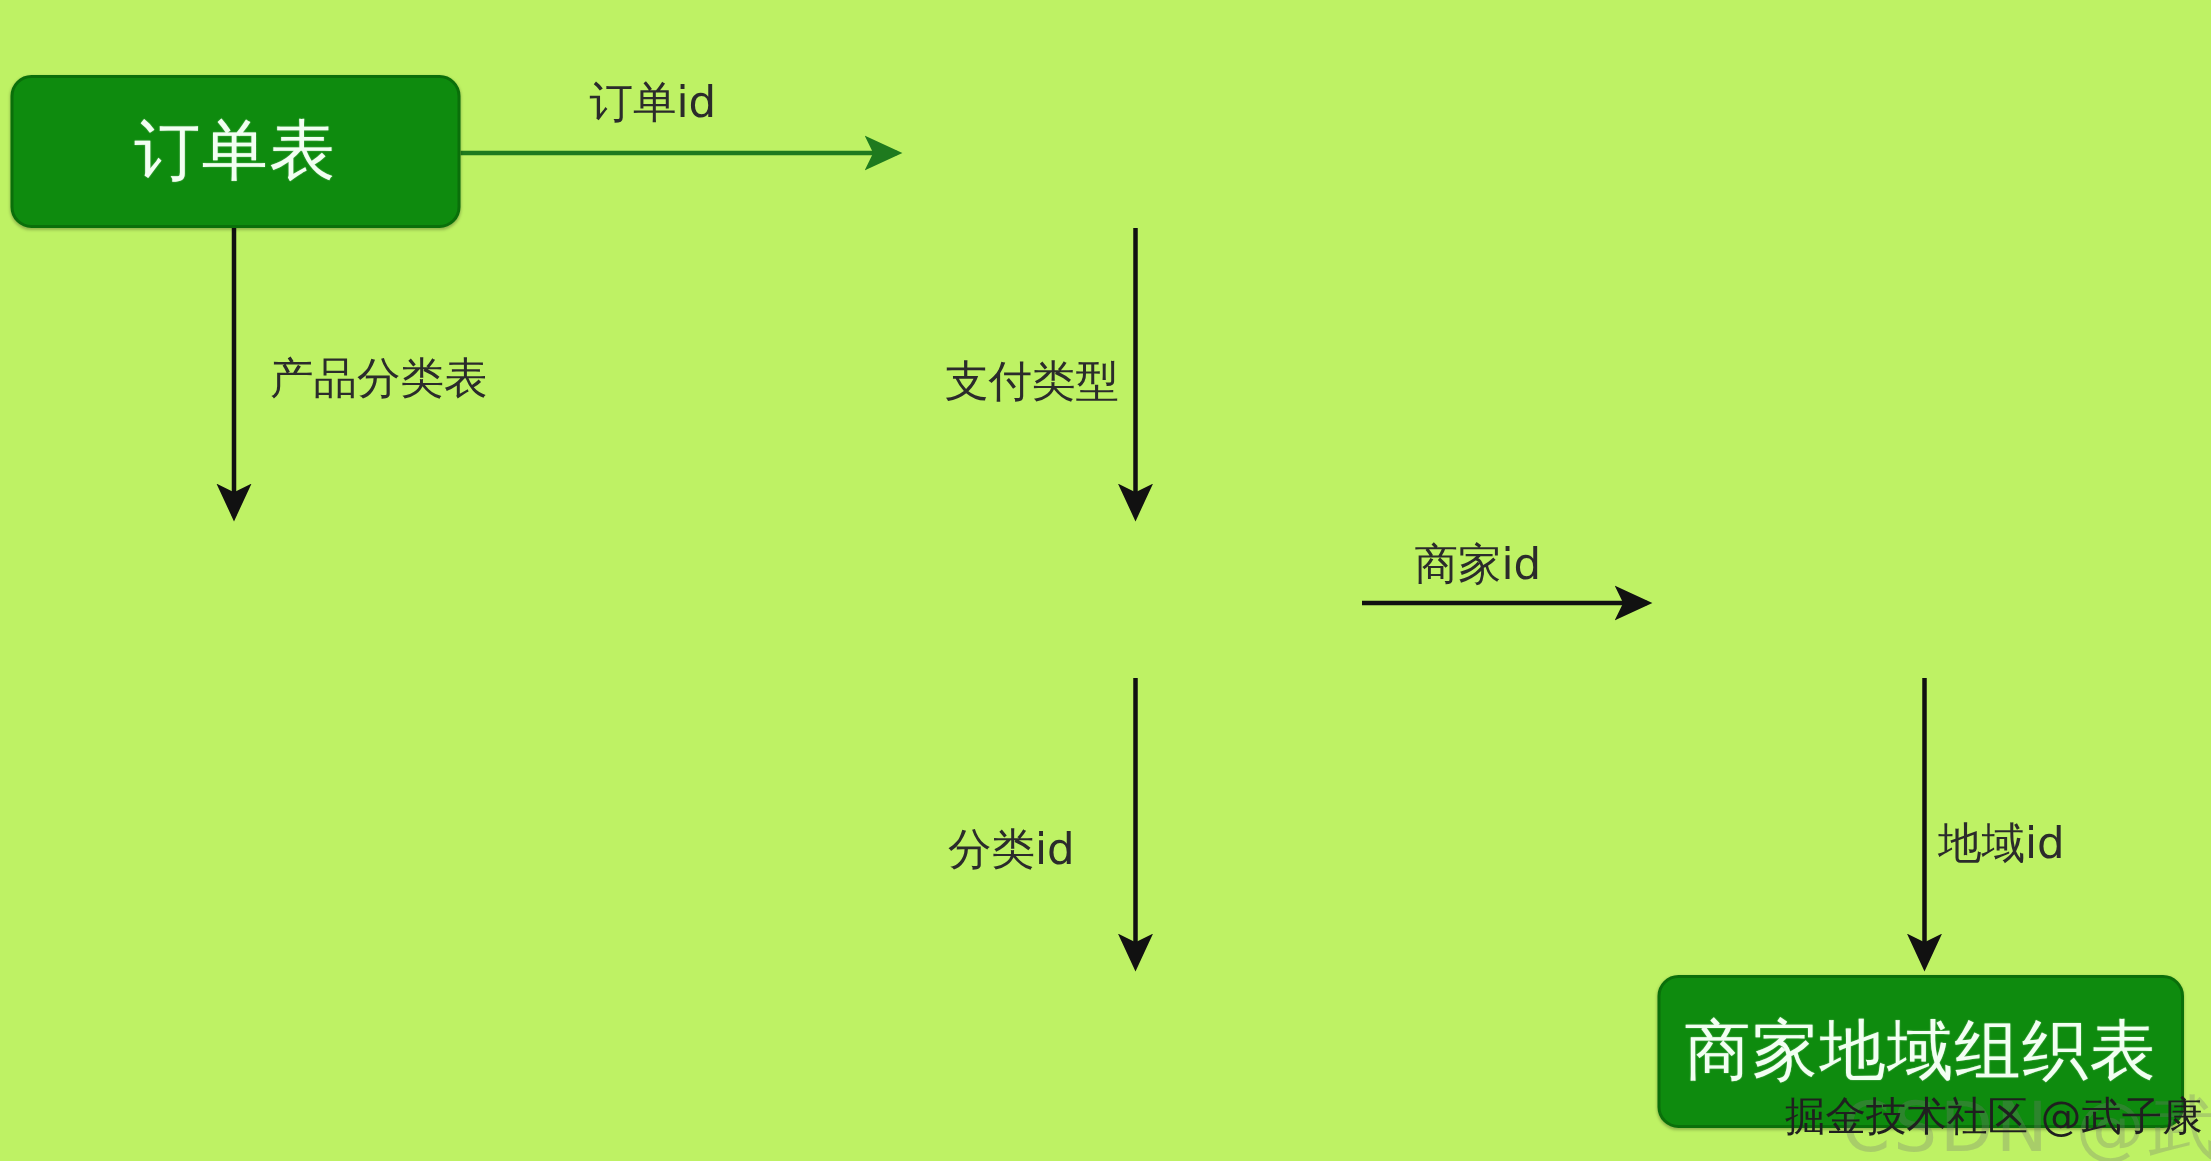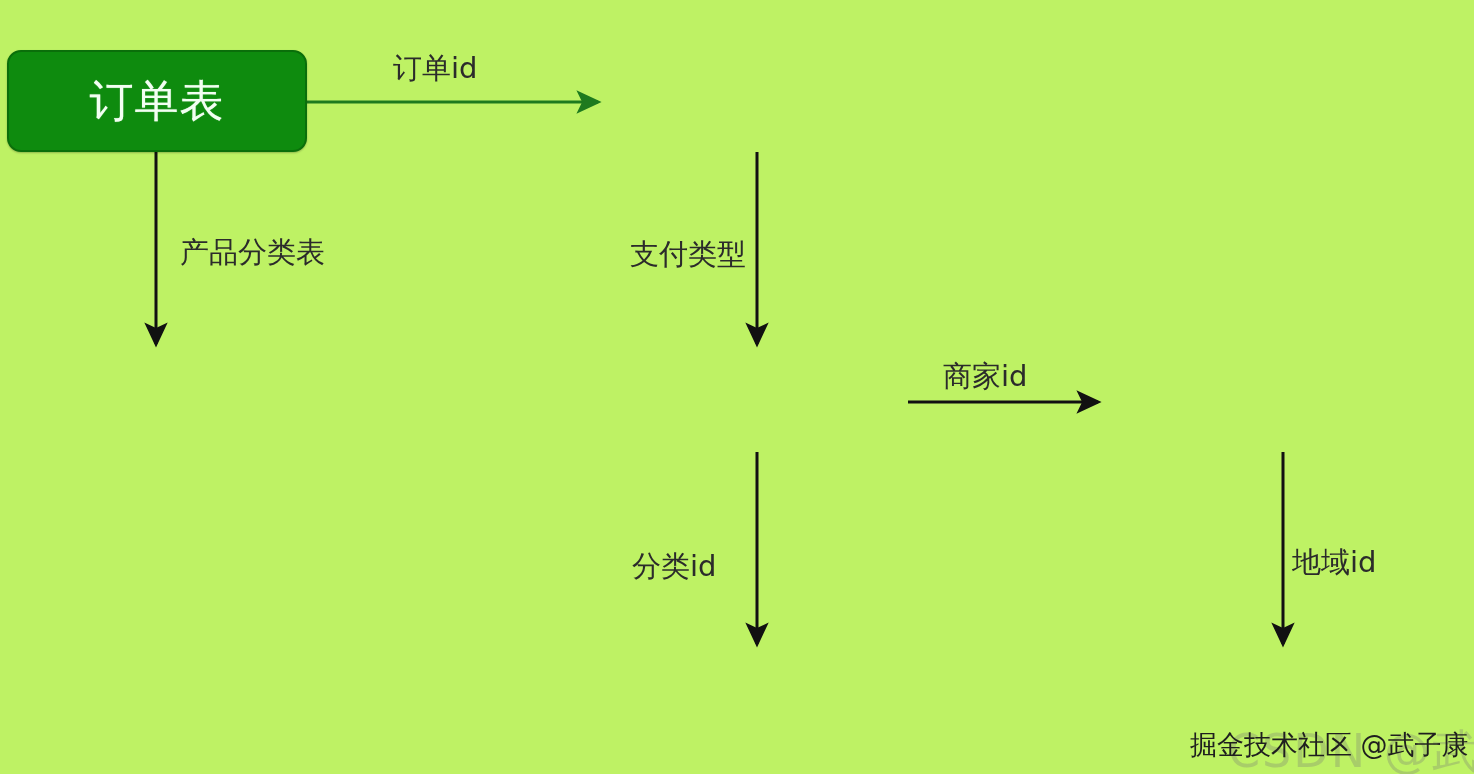--- a/index.html
+++ b/index.html
@@ -105,20 +105,23 @@
 
   <div class="node" style="left:7px; top:50px; width:300px; height:102px;">
     <span class="node-label">订单表</span>
   </div>
 
 
 
 
 
 
+  <div class="node" style="left:1105px; top:650px; width:351px; height:102px;">
+    <span class="node-label">商家地域组织表</span>
+  </div>
 
   <div class="edge-label" style="left:393px; top:54px;">订单id</div>
 
   <div class="edge-label" style="left:180px; top:238px;">产品分类表</div>
 
   <div class="edge-label" style="left:630px; top:240px;">支付类型</div>
 
   <div class="edge-label" style="left:943px; top:362px;">商家id</div>
 
   <div class="edge-label" style="left:632px; top:552px;">分类id</div>

